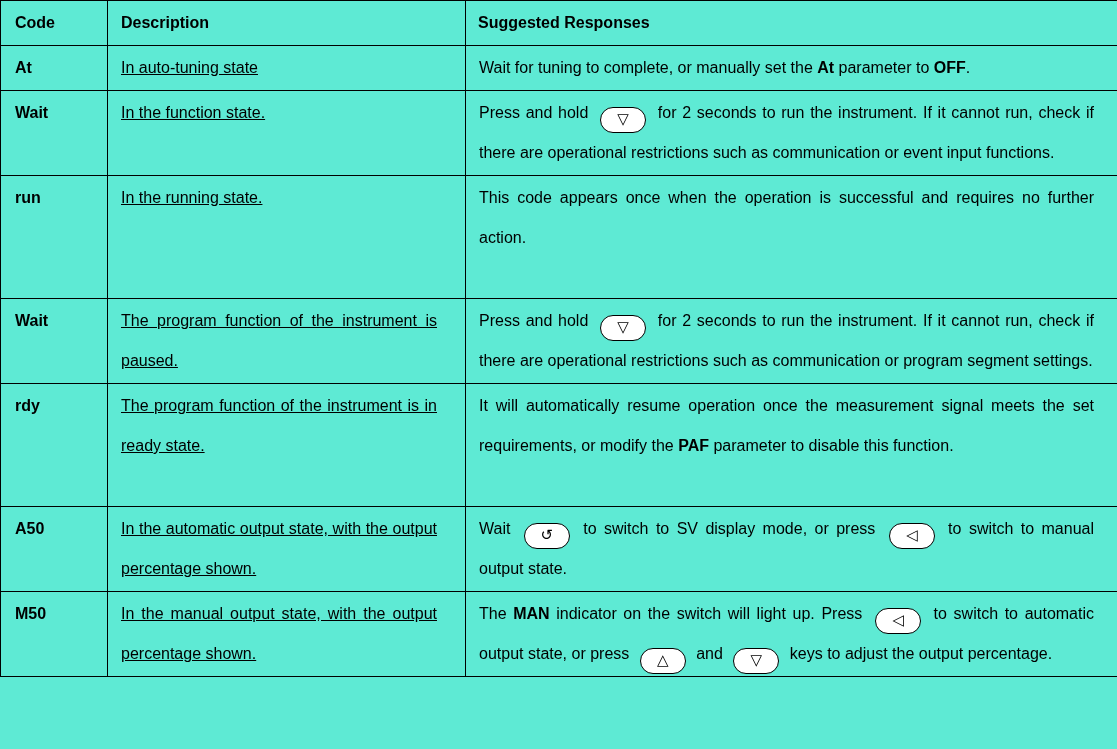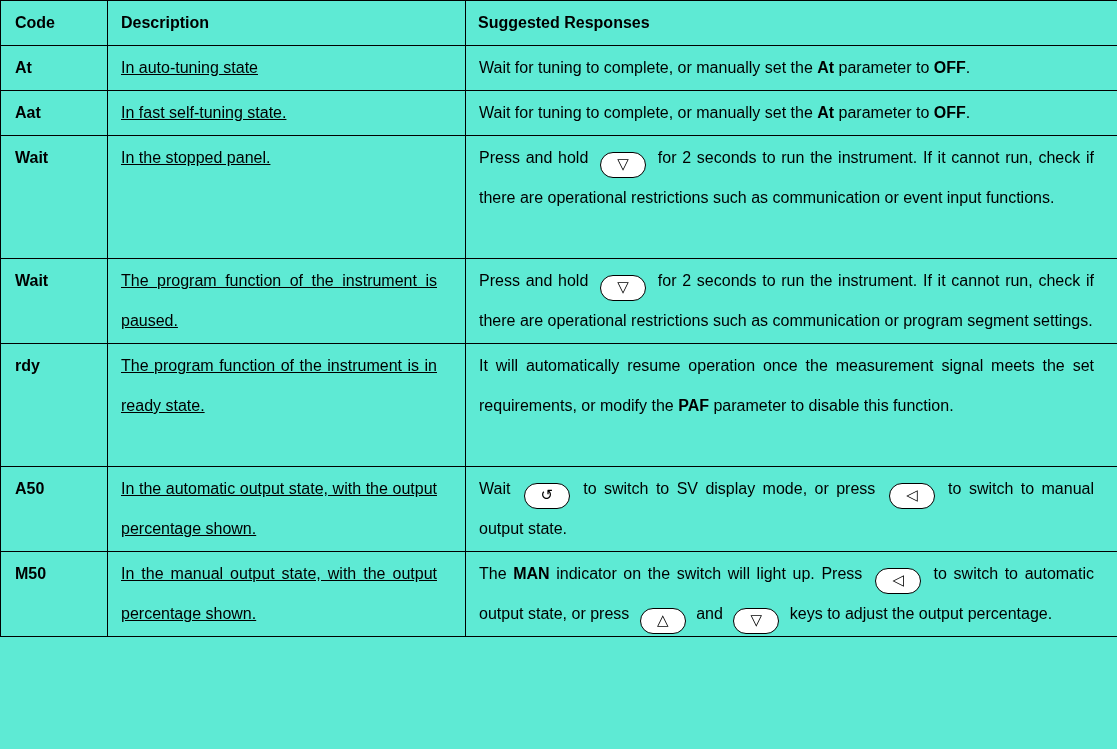--- a/index.html
+++ b/index.html
@@ -95,28 +95,28 @@
         <th style="padding-left:12px;">Suggested Responses</th>
       </tr>
     </thead>
     <tbody>
         <tr>
           <td class="code-cell">At</td>
           <td class="description-cell"><span>In auto-tuning state</span></td>
           <td class="response-cell"><span>Wait for tuning to complete, or manually set the </span><strong>At</strong><span> parameter to </span><strong>OFF</strong><span>.</span></td>
         </tr>
         <tr>
-          <td class="code-cell">Aat</td>
-          <td class="description-cell"><span>In fast self-tuning state.</span></td>
-          <td class="response-cell"><span>Wait for tuning to complete, or manually set the </span><strong>At</strong><span> parameter to </span><strong>OFF</strong><span>.</span></td>
+          <td class="code-cell">Wait</td>
+          <td class="description-cell"><span>In the function state.</span></td>
+          <td class="response-cell"><span>Press and hold </span><span class="key">▽</span><span> for 2 seconds to run the instrument. If it cannot run, check if there are operational restrictions such as communication or event input functions.</span></td>
         </tr>
         <tr>
-          <td class="code-cell">Wait</td>
-          <td class="description-cell"><span>In the stopped panel.</span></td>
-          <td class="response-cell"><span>Press and hold </span><span class="key">▽</span><span> for 2 seconds to run the instrument. If it cannot run, check if there are operational restrictions such as communication or event input functions.</span></td>
+          <td class="code-cell">run</td>
+          <td class="description-cell"><span>In the running state.</span></td>
+          <td class="response-cell"><span>This code appears once when the operation is successful and requires no further action.</span></td>
         </tr>
         <tr>
           <td class="code-cell">Wait</td>
           <td class="description-cell"><span>The program function of the instrument is paused.</span></td>
           <td class="response-cell"><span>Press and hold </span><span class="key">▽</span><span> for 2 seconds to run the instrument. If it cannot run, check if there are operational restrictions such as communication or program segment settings.</span></td>
         </tr>
         <tr>
           <td class="code-cell">rdy</td>
           <td class="description-cell"><span>The program function of the instrument is in ready state.</span></td>
           <td class="response-cell"><span>It will automatically resume operation once the measurement signal meets the set requirements, or modify the </span><strong>PAF</strong><span> parameter to disable this function.</span></td>

